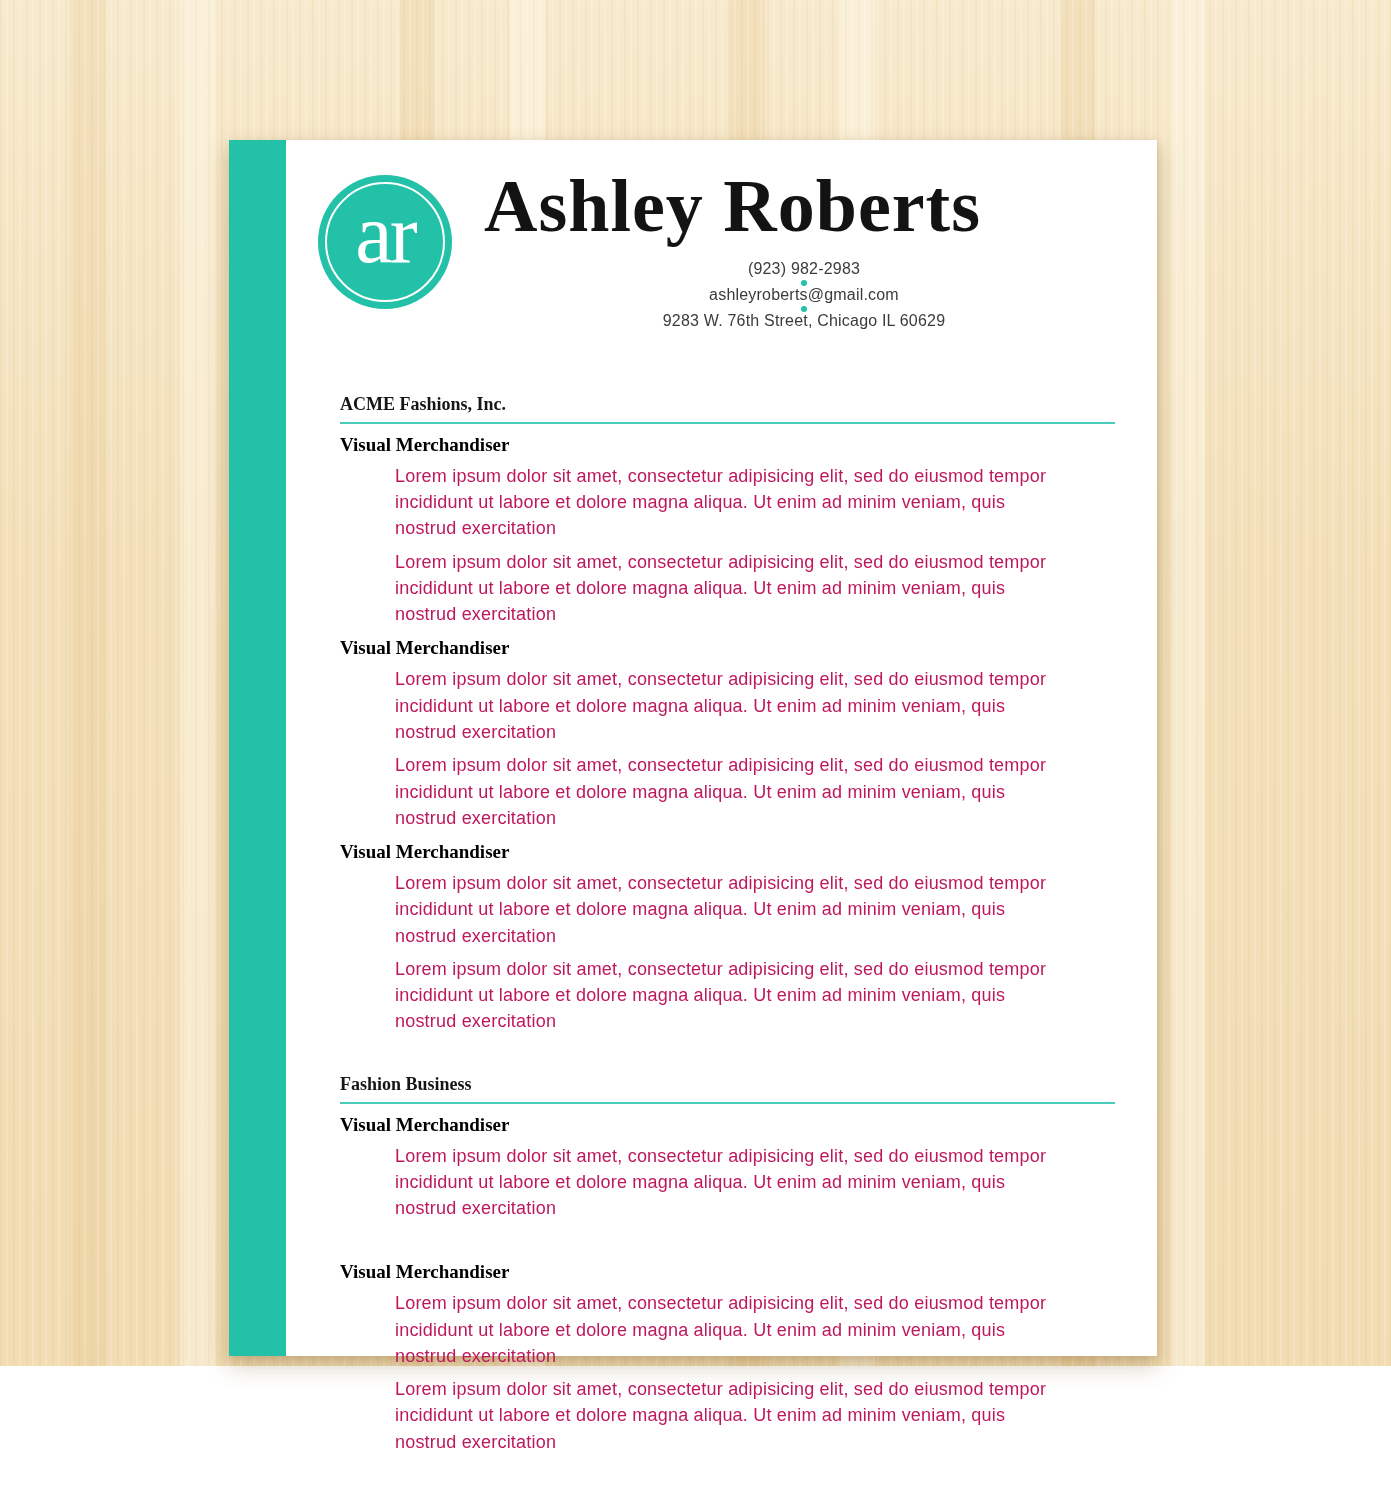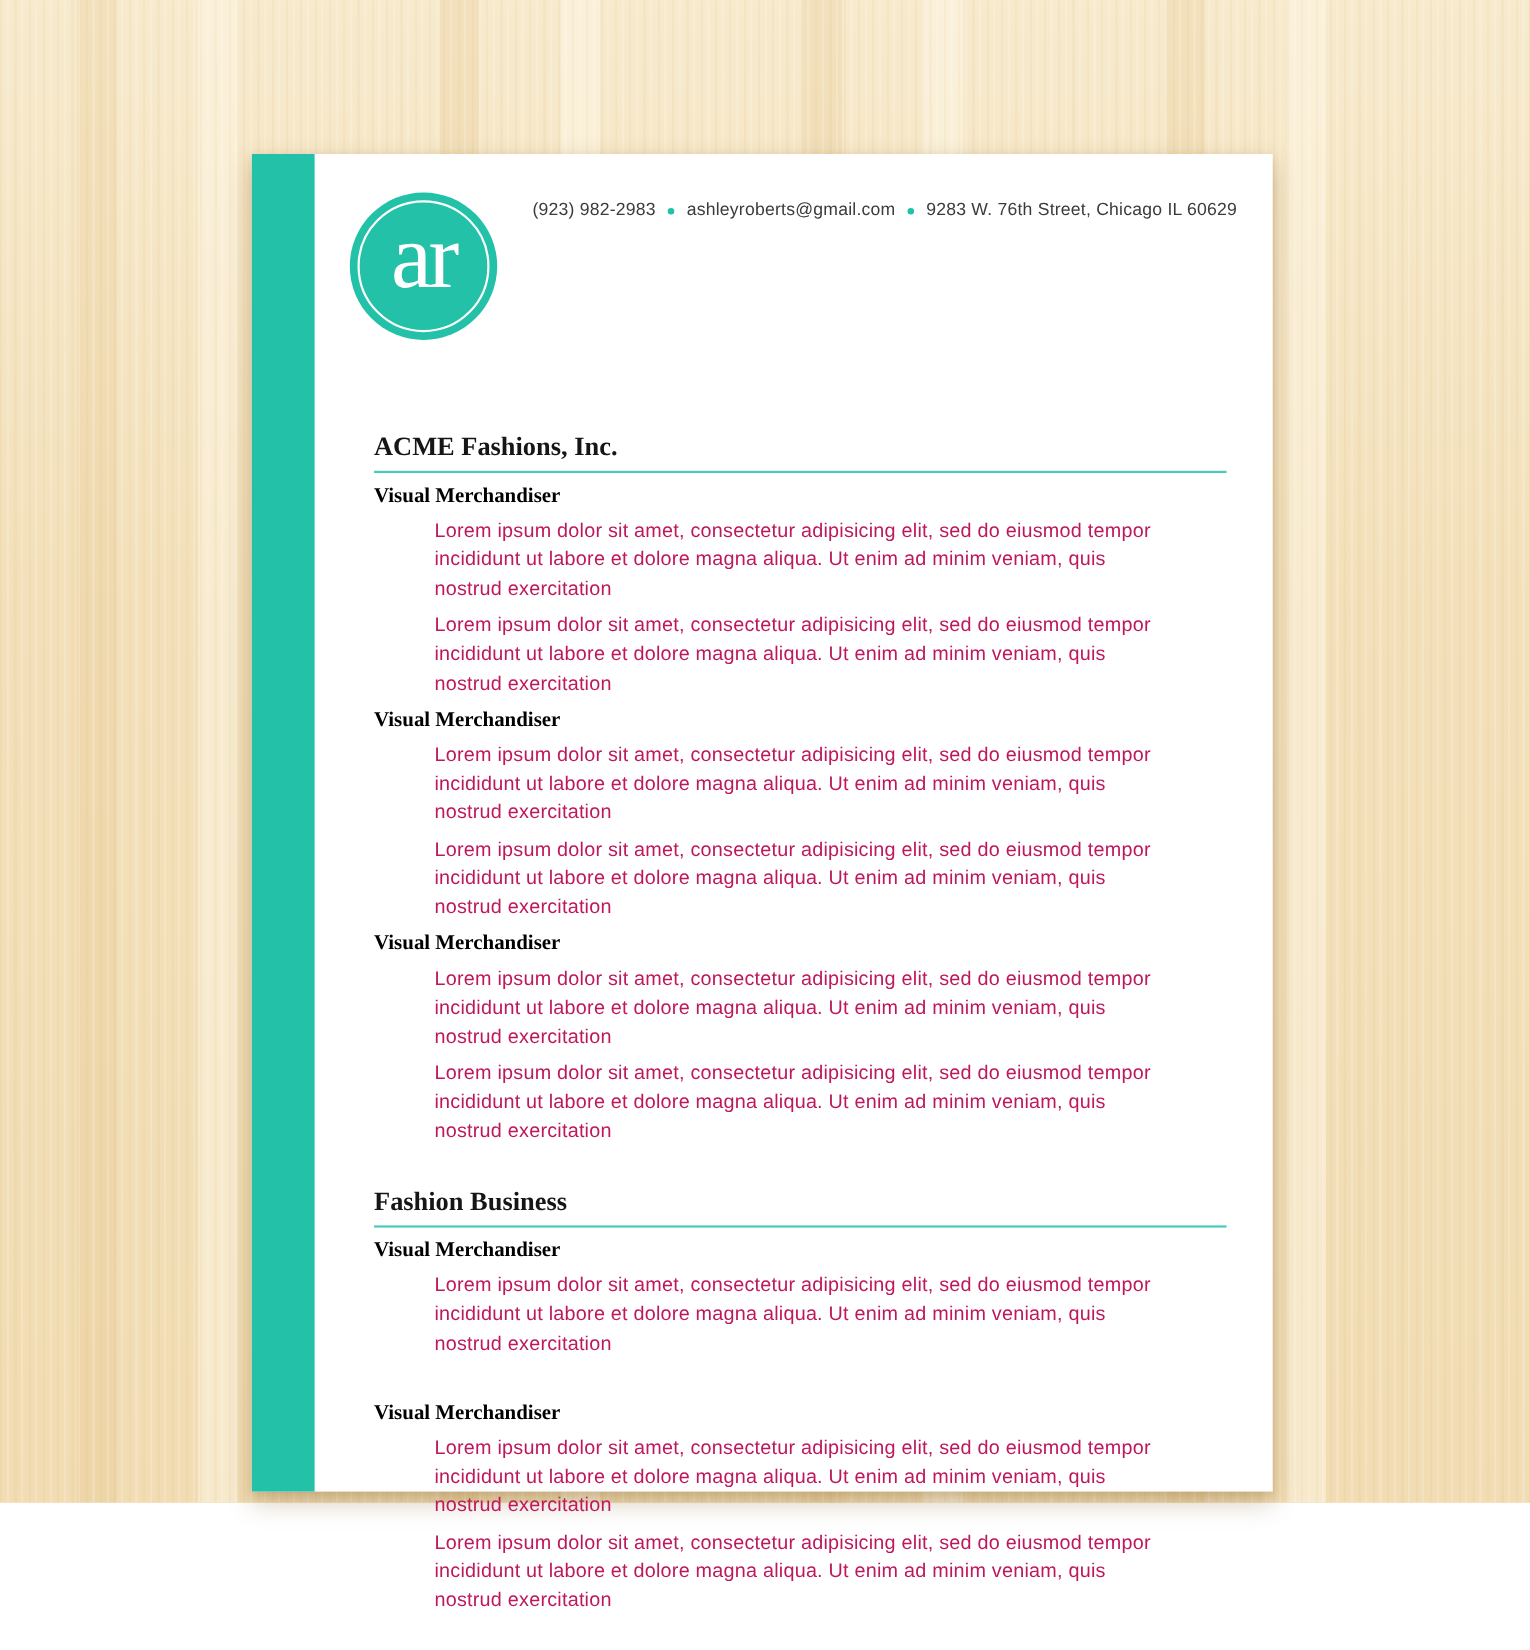--- a/index.html
+++ b/index.html
@@ -74,40 +74,41 @@
     color: #131313;
     white-space: nowrap;
   }
   .contact {
     margin-top: 14px;
     display: flex; align-items: center;
     font-size: 16px;
     letter-spacing: 0.2px;
     color: #3b3b3b;
     white-space: nowrap;
+    flex-direction: column;
   }
   .contact .dot {
     width: 6px; height: 6px; border-radius: 50%;
     background: var(--accent, #23c1a7);
     margin: 2px 11px 0 11px;
     flex: 0 0 auto;
   }
 
   
   .sections {
     position: absolute;
     left: 111px; top: 255px;
     width: 775px;
   }
   .section { margin-bottom: 40px; }
   .section.education { margin-top: 58px; }
   .section-title {
     font-family: "Liberation Serif", serif;
     font-weight: 700;
-    font-size: 24px;
+    font-size: 18px;
     line-height: 1.05;
     color: #161616;
     padding-bottom: 8px;
     border-bottom: 2px solid var(--underline, #49cbba);
   }
   .section.education .section-title {
     font-size: 23px;
     letter-spacing: 0.5px;
   }
   .entry-role {
@@ -132,20 +133,21 @@
 <div class="scene">
   <div class="paper">
     <div class="stripe"></div>
 
     <div class="monogram">
       <div class="monogram-ring"></div>
       <span class="monogram-text">ar</span>
     </div>
 
     <div class="header-text">
+      <h1 class="person-name">Ashley Roberts</h1>
       <div class="contact">
         <span>(923) 982-2983</span>
         <span class="dot"></span>
         <span>ashleyroberts@gmail.com</span>
         <span class="dot"></span>
         <span>9283 W. 76th Street, Chicago IL 60629</span>
       </div>
     </div>
 
     <div class="sections" id="sections">

